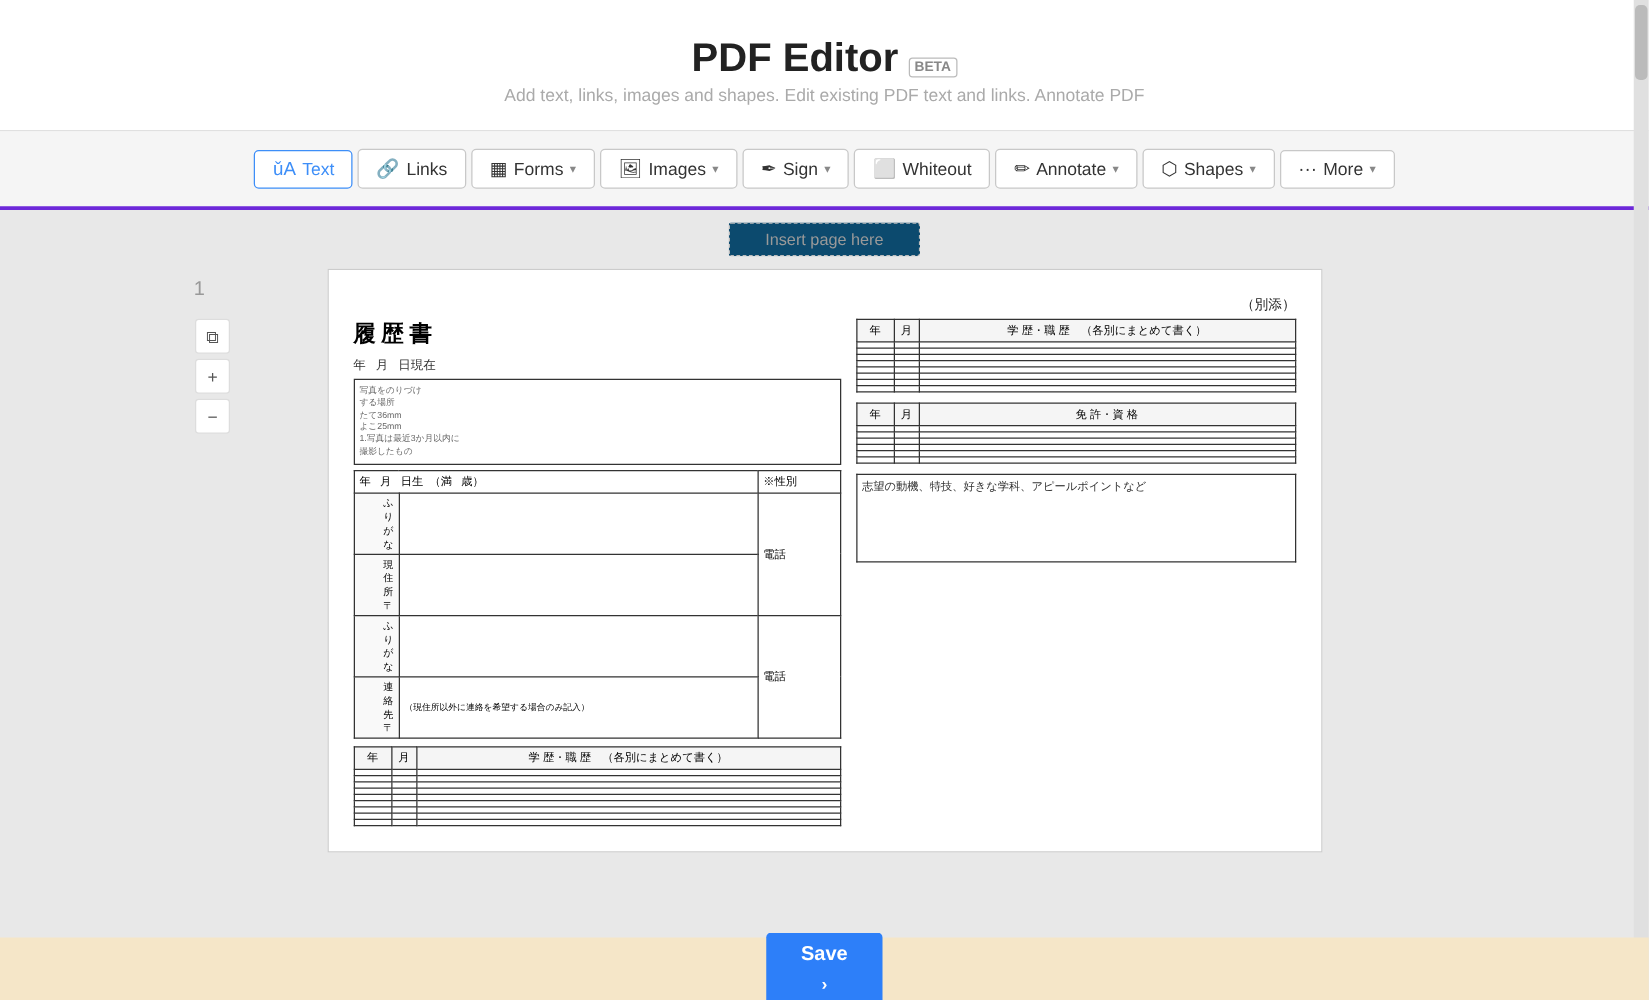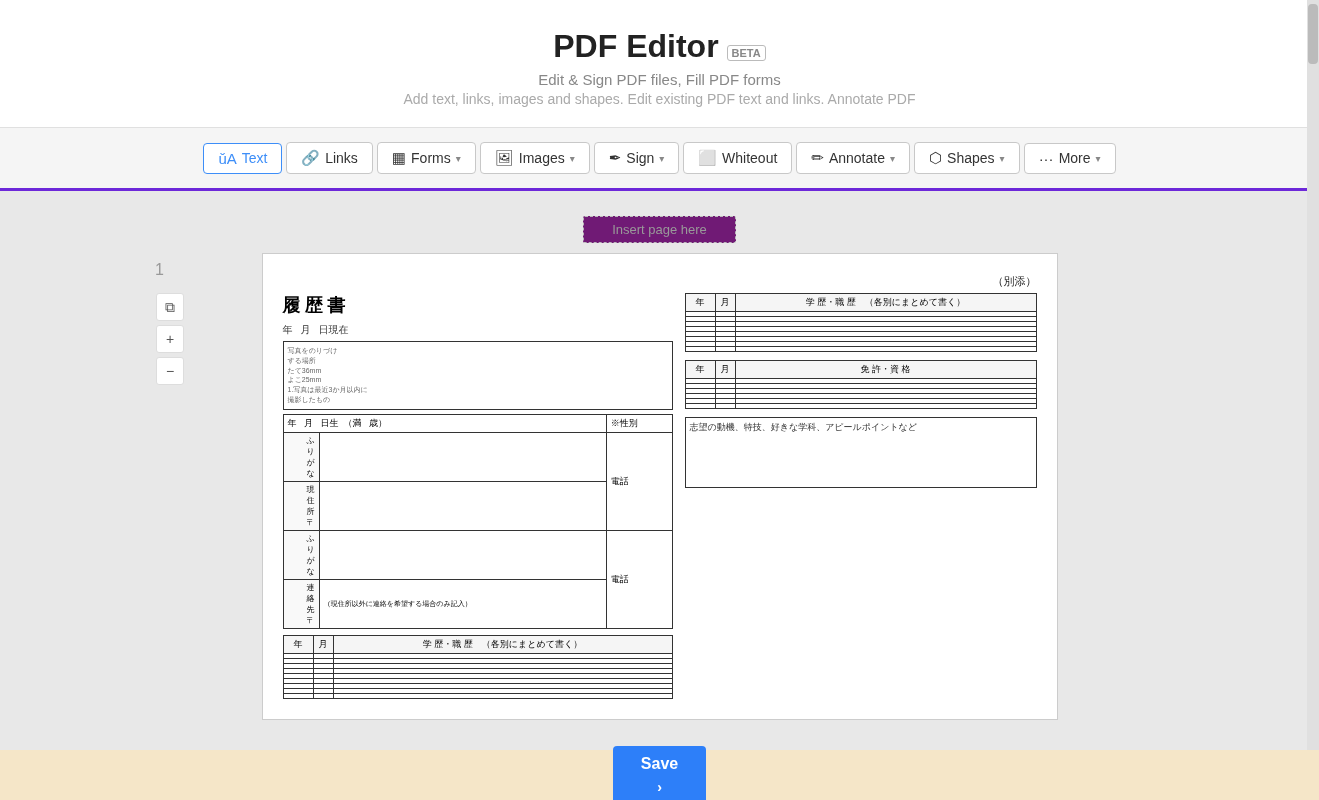--- a/index.html
+++ b/index.html
@@ -67,27 +67,26 @@
     }
 
     
     .insert-bar {
       width: 100%;
       display: flex; justify-content: center;
       padding: 10px 0;
     }
     .insert-btn {
       border: 1px dashed #bbb;
-      background: #701a75;
+      background: #0c4a6e;
       color: #999;
       font-size: 13px;
       padding: 5px 28px;
       cursor: pointer;
       border-radius: 2px;
-      margin-top: 15px;
     }
 
     
     .page-area {
       display: flex;
       flex-direction: row;
       position: relative;
       width: 100%;
       justify-content: center;
     }
@@ -317,21 +316,20 @@
     }
   </style>
 </head>
 <body>
 
 <div class="header">
   <div class="header-title-row">
     <span class="header-title">PDF Editor</span>
     <span class="beta-badge">BETA</span>
   </div>
-  <div class="header-sub1">Edit &amp; Sign PDF files, Fill PDF forms</div>
   <div class="header-sub2">Add text, links, images and shapes. Edit existing PDF text and links. Annotate PDF</div>
 </div>
 
 <div class="toolbar">
   <button class="toolbar-btn active">
     <span class="icon">ǔA</span>
     <span>Text</span>
   </button>
   <button class="toolbar-btn">
     <span class="icon">🔗</span>

